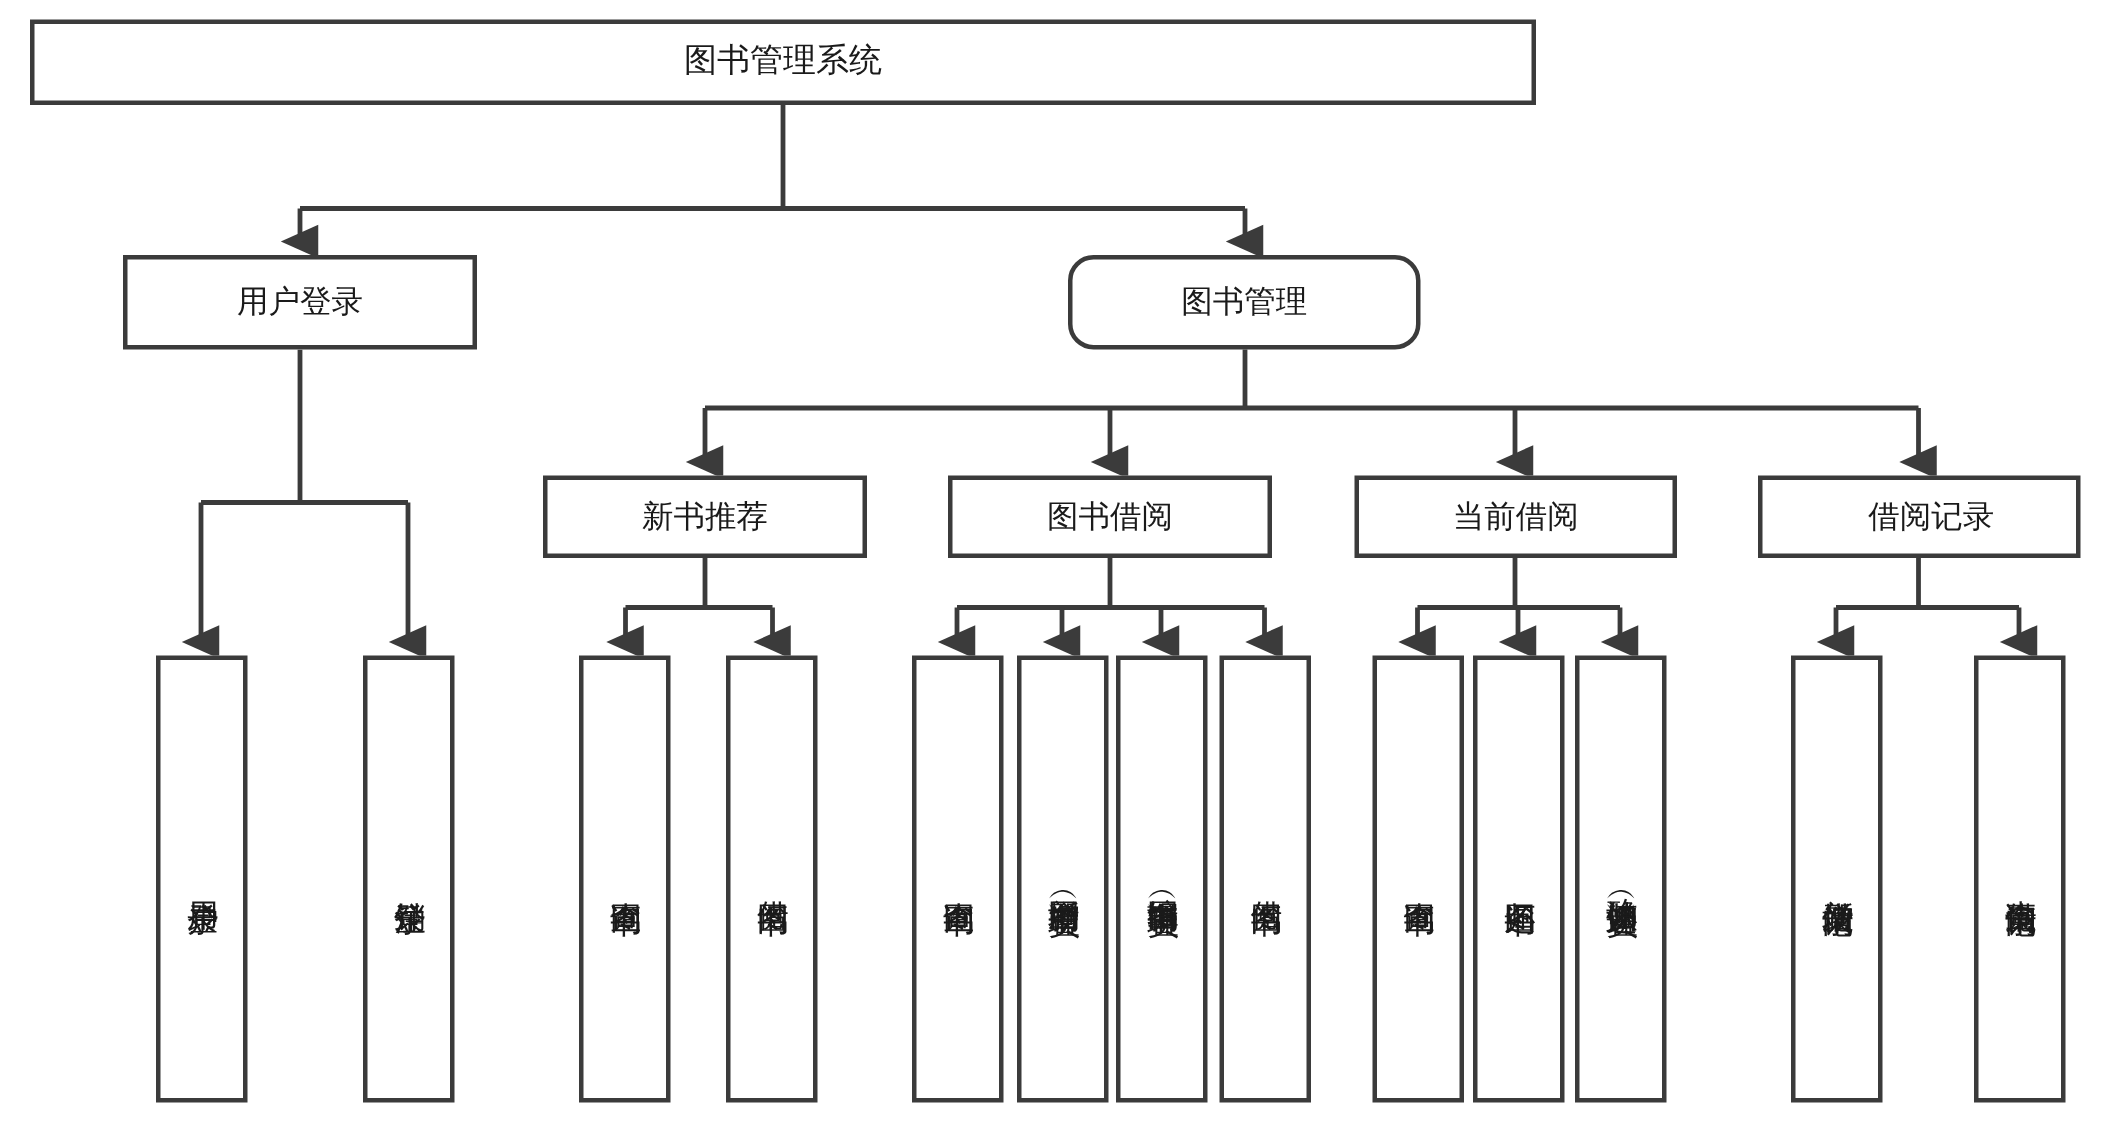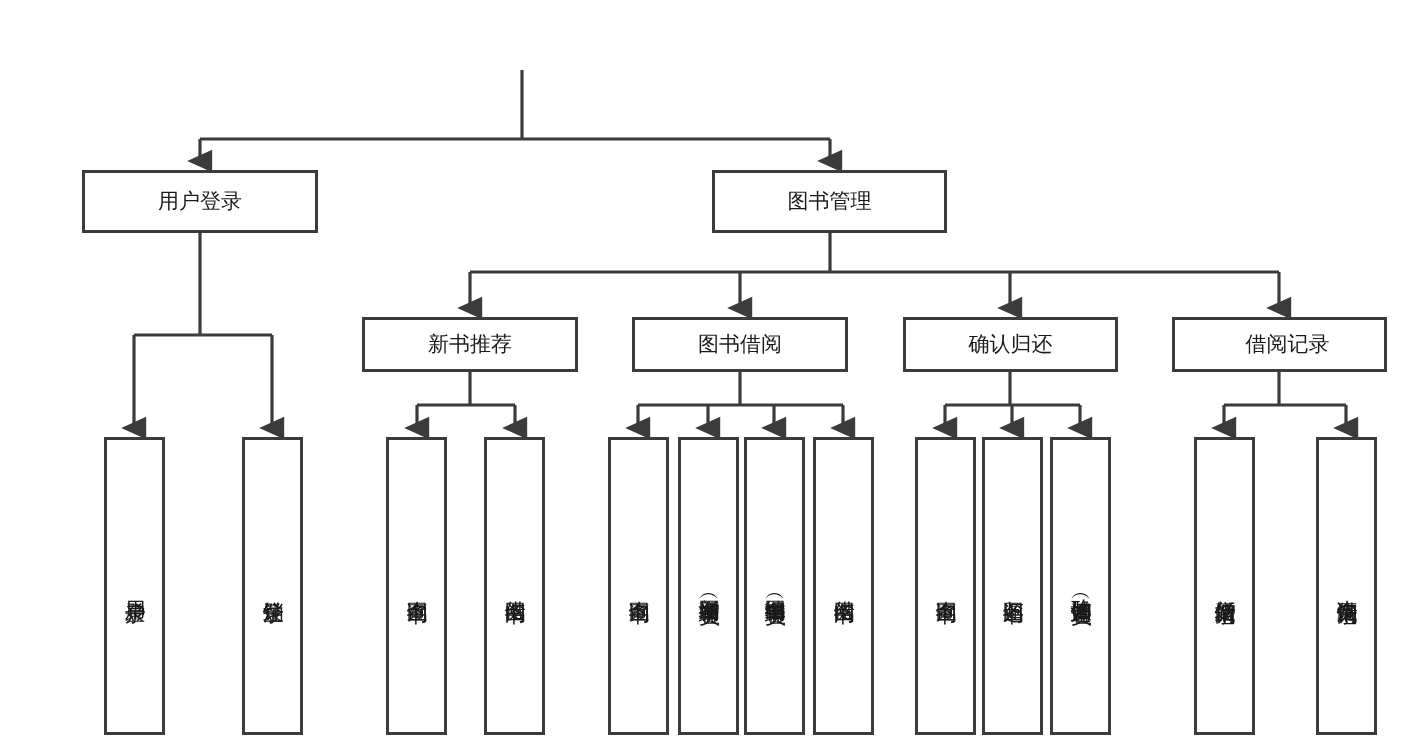--- a/index.html
+++ b/index.html
@@ -120,36 +120,39 @@
       <path d="M1012,405 L1012,427" marker-end="url(#arrowhead)"></path>
       <path d="M1080,405 L1080,427" marker-end="url(#arrowhead)"></path>
 
       <path d="M1279,372 L1279,405"></path>
       <path d="M1224,405 L1346,405"></path>
       <path d="M1224,405 L1224,427" marker-end="url(#arrowhead)"></path>
       <path d="M1346,405 L1346,427" marker-end="url(#arrowhead)"></path>
     </g>
   </svg>
 
+  <div class="node root-node" style="left: 20px; top: 13px; width: 1004px; height: 57px; border-color: rgb(59, 59, 59); background: rgb(255, 255, 255); color: rgb(26, 26, 26);">
+    <span class="node-label">图书管理系统</span>
+  </div>
 
   <div class="node level2-node" style="left: 82px; top: 170px; width: 236px; height: 63px; border-color: rgb(59, 59, 59); background: rgb(255, 255, 255); color: rgb(26, 26, 26);">
     <span class="node-label">用户登录</span>
   </div>
-  <div class="node level2-node" style="left: 712px; top: 170px; width: 235px; height: 63px; border-color: rgb(59, 59, 59); background: rgb(255, 255, 255); color: rgb(26, 26, 26);">
+  <div class="node level2-node" style="left: 712px; top: 170px; width: 235px; height: 63px; border-color: rgb(59, 59, 59); background: rgb(255, 255, 255); color: rgb(26, 26, 26); border-radius: 17px;">
     <span class="node-label">图书管理</span>
   </div>
 
   <div class="node level3-node" style="left: 362px; top: 317px; width: 216px; height: 55px; border-color: rgb(59, 59, 59); background: rgb(255, 255, 255); color: rgb(26, 26, 26); justify-content: center;">
     <span class="node-label">新书推荐</span>
   </div>
   <div class="node level3-node" style="left: 632px; top: 317px; width: 216px; height: 55px; border-color: rgb(59, 59, 59); background: rgb(255, 255, 255); color: rgb(26, 26, 26);">
     <span class="node-label">图书借阅</span>
   </div>
   <div class="node level3-node" style="left: 903px; top: 317px; width: 215px; height: 55px; border-color: rgb(59, 59, 59); background: rgb(255, 255, 255); color: rgb(26, 26, 26);">
-    <span class="node-label">确认归还</span>
+    <span class="node-label">当前借阅</span>
   </div>
   <div class="node level3-node" style="left: 1172px; top: 317px; width: 215px; height: 55px; border-color: rgb(59, 59, 59); background: rgb(255, 255, 255); color: rgb(26, 26, 26); padding-left: 16px;">
     <span class="node-label">借阅记录</span>
   </div>
 
   <div class="node leaf-node" style="left: 104px; top: 437px; width: 61px; height: 298px; border-color: rgb(59, 59, 59); background: rgb(255, 255, 255); color: rgb(26, 26, 26);">
     <span class="node-label">用户登录</span>
   </div>
   <div class="node leaf-node" style="left: 242px; top: 437px; width: 61px; height: 298px; border-color: rgb(59, 59, 59); background: rgb(255, 255, 255); color: rgb(26, 26, 26);">
     <span class="node-label">注销登录</span>

